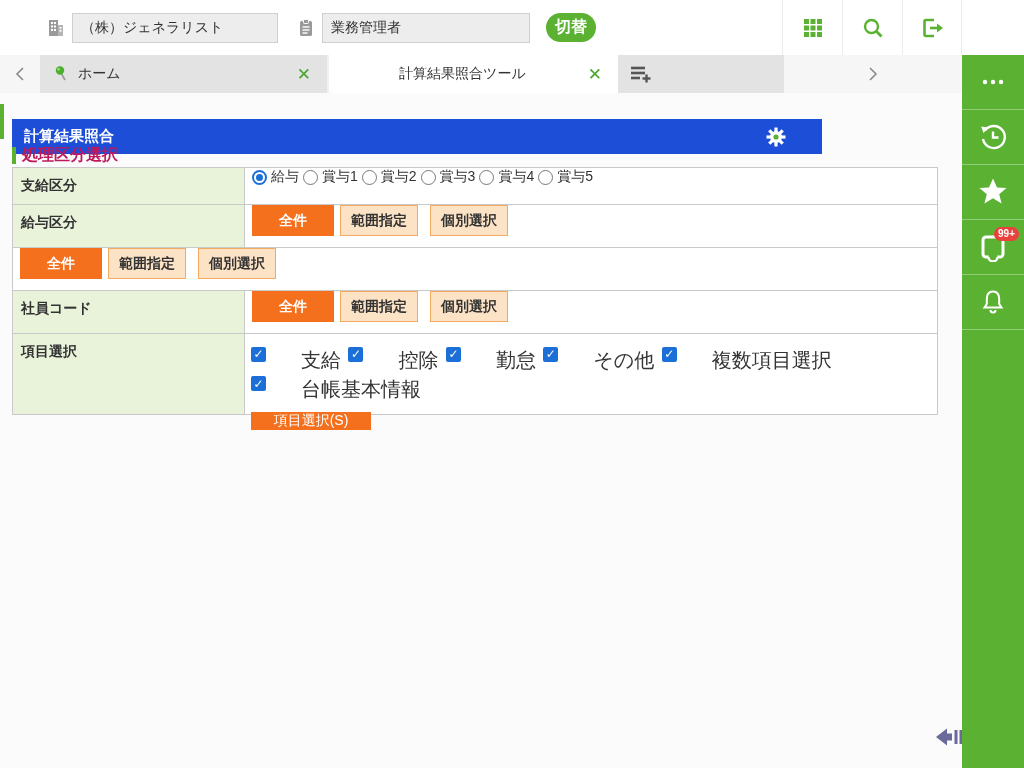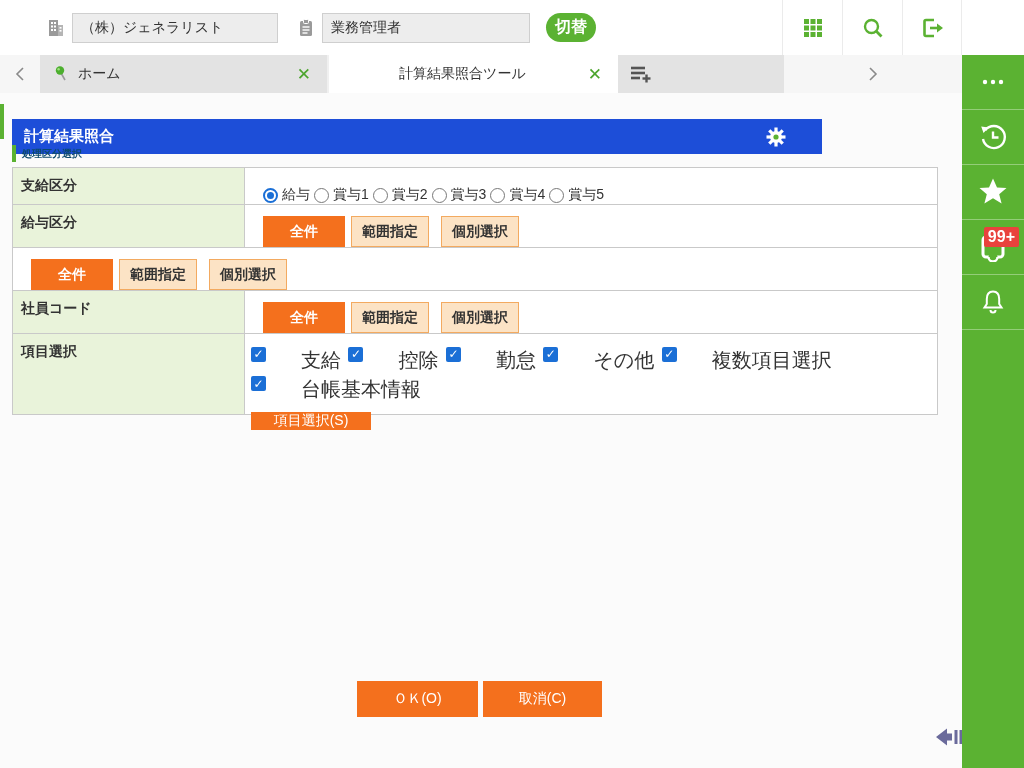--- a/index.html
+++ b/index.html
@@ -31,41 +31,41 @@
   .tab-label { font-size:14px; color:#333; flex:1; white-space:nowrap; overflow:hidden; }
   .tab.active .tab-label { text-align:center; }
   .tab-close { color:#4ca52e; font-size:17px; font-weight:bold; padding:0 6px; cursor:pointer; line-height:1; }
   .tab-add { width:46px; height:38px; display:flex; align-items:center; justify-content:center; cursor:pointer; }
   .tab-strip-filler { flex:1; background:#e3e3e3; }
 
   
   .sidebar { position:absolute; left:962px; top:55px; width:62px; height:713px; background:#5bb232; }
   .sb-item { width:62px; height:55px; display:flex; align-items:center; justify-content:center;
     border-bottom:1px solid rgba(255,255,255,0.35); cursor:pointer; position:relative; }
-  .badge { position:absolute; top:7px; right:5px; background:#e9423d; color:#fff; font-size:16px; font-weight:bold;
-    border-radius:2px; padding:2px 4px; line-height:1; }
+  .badge { position:absolute; top:7px; right:5px; background:#e9423d; color:#fff; font-size:10px; font-weight:bold;
+    border-radius:7px; padding:2px 4px; line-height:1; }
 
   
   .main { position:absolute; left:0; top:93px; width:962px; height:675px; background:#fbfbfb; overflow:hidden; }
   .title-sliver { position:absolute; left:0; top:11px; width:4px; height:35px; background:#5bb232; }
   .titlebar { position:absolute; left:12px; top:26px; width:810px; height:35px; background:#1d4ed8;
     display:flex; align-items:center; padding:0 12px; }
   .titlebar .ttl { color:#fff; font-size:15px; font-weight:bold; flex:1; }
   .gear-btn { width:24px; height:24px; cursor:pointer; margin-right:22px; }
 
   .section-header { position:absolute; left:12px; top:52px; display:flex; align-items:center; }
   .section-bar { width:4px; height:17px; background:#5bb232; margin-right:6px; }
-  .section-label { font-size:10px; font-weight:bold; color:#0c4a6e; }
+  .section-label { font-size:16px; font-weight:bold; color:#be185d; }
 
   .form-table { position:absolute; left:12px; top:74px; width:926px; border:1px solid #c9c9c9; background:#fff; }
   .frow { display:flex; border-top:1px solid #c9c9c9; }
   .frow:first-child { border-top:none; }
   .fl { width:232px; background:#e9f3da; border-right:1px solid #c9c9c9; font-size:14px; font-weight:bold;
     padding:9px 8px; flex:0 0 auto; }
-  .fc { flex:1; display:flex; align-items:flex-end; padding:0 18px; background:#fff; }
+  .fc { flex:1; display:flex; align-items:flex-start; padding:0 7px; background:#fff; }
   .fc.col { flex-direction:column; align-items:flex-start; justify-content:flex-start; padding:10px 6px 8px 6px; }
   .row-radio { height:36px; } .row-btns { height:43px; } .row-items { height:81px; }
 
   .radio-opt { display:inline-flex; align-items:center; margin-right:4px; font-size:14px; cursor:pointer; }
   .radio { width:15px; height:15px; border-radius:50%; border:1px solid #787878; background:#fff;
     display:inline-block; margin-right:4px; position:relative; }
   .radio.sel { border:2px solid #1b6fd6; }
   .radio.sel::after { content:""; position:absolute; left:2px; top:2px; width:7px; height:7px; border-radius:50%; background:#1b6fd6; }
 
   .opt-btn { min-width:74px; height:31px; margin-right:6px; background:#fce3c5; border:1px solid #f3aa60;
@@ -335,23 +335,19 @@
           <span class="chk-opt">
             <span class="chkbox"></span>
             <span>台帳基本情報</span>
           </span>
         </div>
         <button class="items-btn">項目選択(S)</button>
       </div>
     </div>
   </div>
 
-  <div class="footer-buttons">
-    <button class="action-btn">ＯＫ(O)</button>
-    <button class="action-btn cancel">取消(C)</button>
-  </div>
 
   <svg class="collapse-handle" viewBox="0 0 32 26">
     <polygon points="2,13 13,4.5 13,9.5 18,9.5 18,16.5 13,16.5 13,21.5" fill="#6a6a9b"></polygon>
     <rect x="20.5" y="6" width="3" height="14" fill="#6a6a9b"></rect>
     <rect x="25.5" y="6" width="3" height="14" fill="#6a6a9b"></rect>
   </svg>
 </div>
 
 </body></html>

